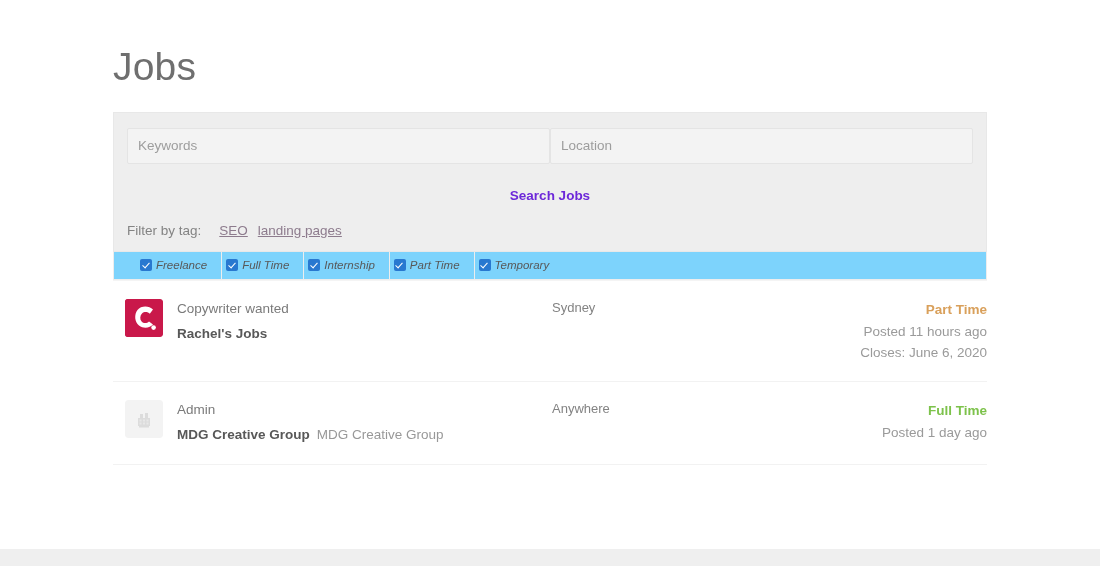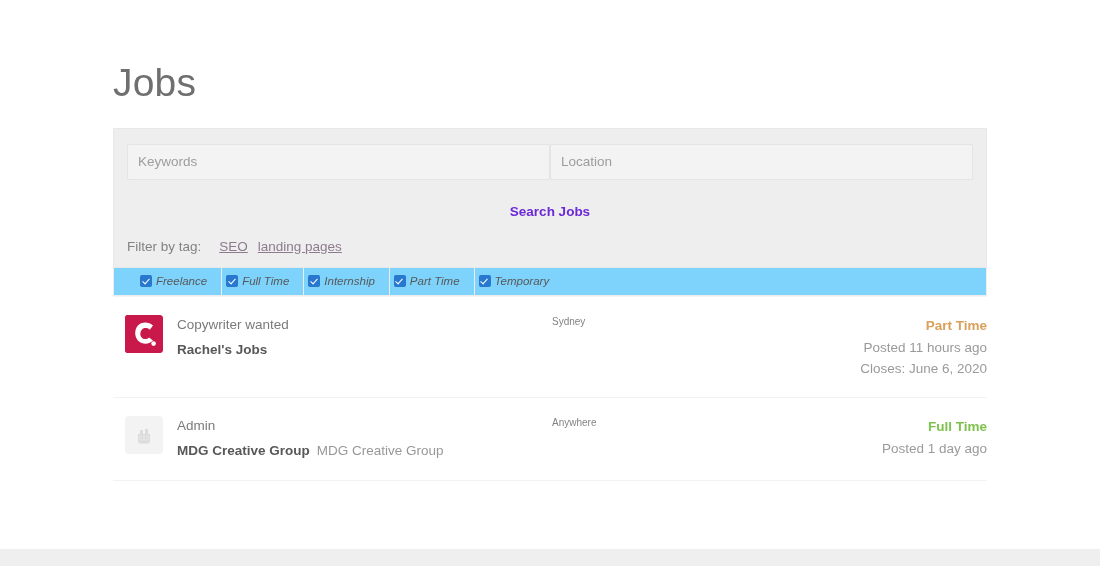--- a/index.html
+++ b/index.html
@@ -16,21 +16,21 @@
   .page {
     position: relative;
     width: 1100px;
     height: 566px;
     background: #ffffff;
   }
 
   .content {
     position: absolute;
     left: 113px;
-    top: 16px;
+    top: 0;
     width: 874px;
   }
 
   
   .page-title {
     margin: 0;
     padding-top: 44px;
     font-size: 39px;
     font-weight: 300;
     color: #6f6f6f;
@@ -187,21 +187,21 @@
     color: #585858;
   }
   .job-company-alt {
     font-size: 13.5px;
     color: #989898;
     margin-left: 7px;
   }
 
   .job-location {
     flex: 0 0 200px;
-    font-size: 10px;
+    font-size: 13px;
     color: #838383;
     padding-top: 1px;
   }
 
   .job-meta {
     flex: 0 0 235px;
     text-align: right;
     padding-top: 1px;
   }
   .job-type {

